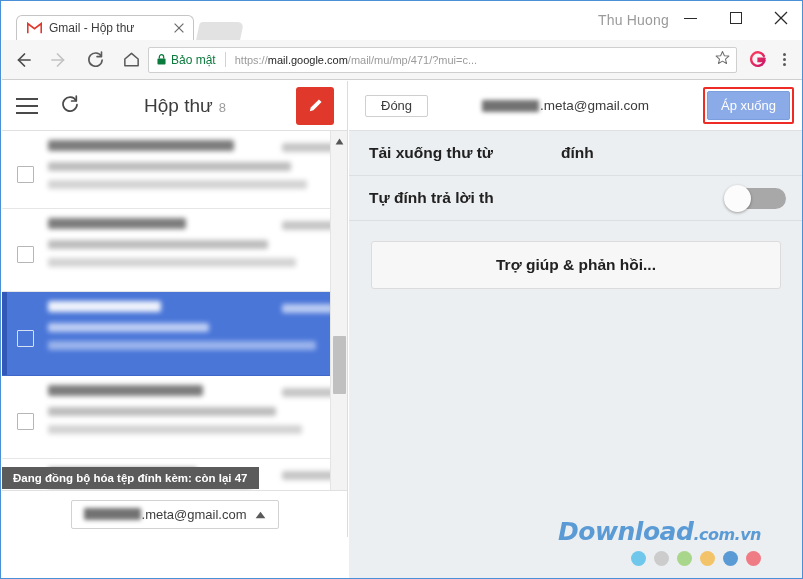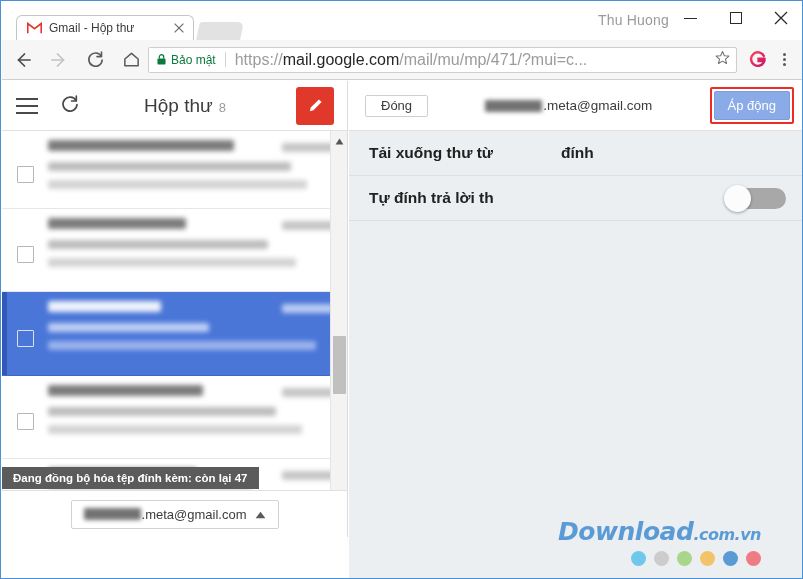--- a/index.html
+++ b/index.html
@@ -113,21 +113,21 @@
   }
   .secure-label {
     font-size: 12px; color: #0b7a3d;
     white-space: nowrap; flex: 0 0 auto;
   }
   .omni-sep {
     width: 1px; height: 15px; background: #d2d2d2;
     margin: 0 9px; flex: 0 0 auto;
   }
   .url {
-    font-size: 16px; color: #9b9b9b;
+    font-size: 11px; color: #9b9b9b;
     white-space: nowrap; overflow: hidden;
     flex: 1 1 auto; min-width: 0;
   }
   .url b { color: #262626; font-weight: 400; }
   .star { flex: 0 0 auto; margin-left: 4px; color: #6f6f6f; }
   .ext-icon {
     width: 26px; height: 26px; flex: 0 0 auto;
     display: flex; align-items: center; justify-content: center;
   }
   .menu-dots {
@@ -639,40 +639,43 @@
     </div>
 
     <div class="right-pane">
 
       <div class="set-toolbar">
         <div class="close-btn">Đóng</div>
         <div class="acct-mid">
           <span class="blurname"></span><span>.meta@gmail.com</span>
         </div>
         <div class="apply-wrap">
-          <div class="apply-btn">Áp động</div>
+          <div class="apply-btn">Áp xuống</div>
         </div>
       </div>
 
       <div class="set-body">
 
         <div class="set-row">
           <span class="set-label">Tải xuống thư từ</span>
           <span class="sel-hole"></span>
           <span class="set-label">đính</span>
         </div>
 
         <div class="set-row">
           <span class="set-label">Tự đính trả lời th</span>
           <div class="toggle">
             <div class="tg-track"></div>
             <div class="tg-knob"></div>
           </div>
         </div>
 
+        <div class="help-wrap">
+          <div class="help-btn">Trợ giúp &amp; phản hồi...</div>
+        </div>
 
         <div class="wm">
           <div class="wm-text"><span>Download</span><span class="sm">.com.vn</span></div>
           <div class="wm-dots">
             <i style="background: rgb(111, 200, 236);"></i>
             <i style="background: rgb(204, 204, 204);"></i>
             <i style="background: rgb(168, 214, 138);"></i>
             <i style="background: rgb(242, 195, 104);"></i>
             <i style="background: rgb(91, 155, 213);"></i>
             <i style="background: rgb(239, 123, 133);"></i>

